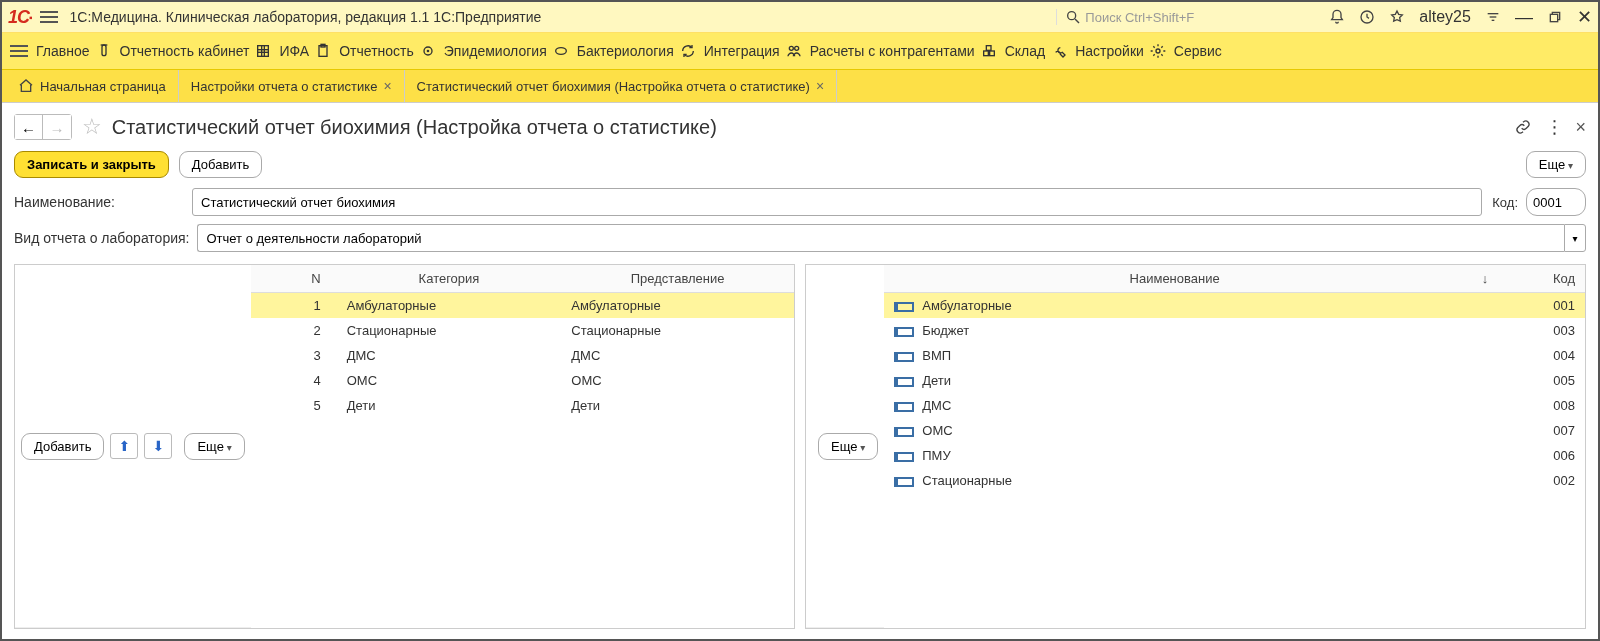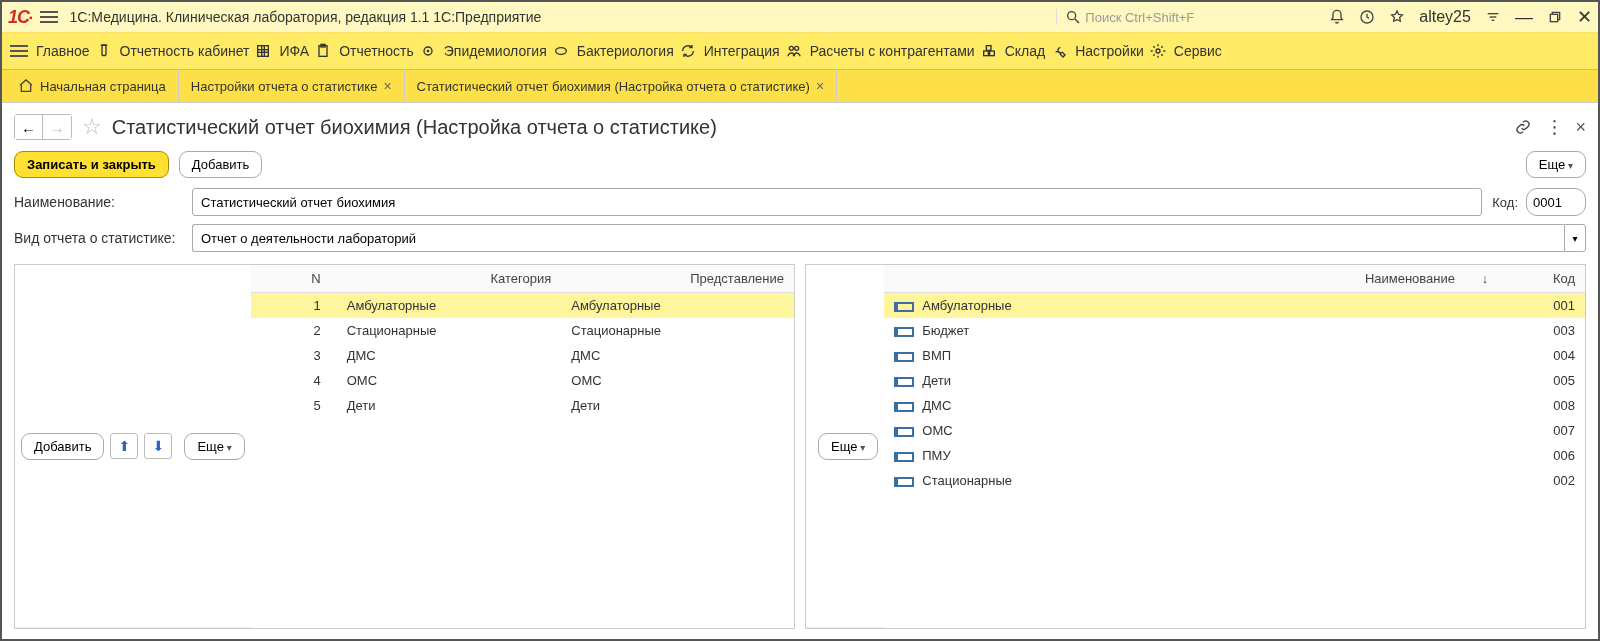--- a/index.html
+++ b/index.html
@@ -55,21 +55,21 @@
 .subtab.active{background:#fff;border-bottom:1px solid #fff}
 
 .panes{display:flex;gap:10px;flex:1;margin-top:8px;min-height:0}
 .pane{flex:1;border:1px solid #ccc;display:flex;min-height:0}
 .pane-toolbar{display:flex;align-items:center;gap:6px;padding:6px;border-bottom:1px solid #eee}
 .icon-btn{width:28px;height:26px;border:1px solid #bbb;border-radius:3px;background:#fff;cursor:pointer;display:flex;align-items:center;justify-content:center;font-size:14px}
 .pane-toolbar .spacer{flex:1}
 
 .grid{flex:1;overflow:auto}
 table{width:100%;border-collapse:collapse}
-th{background:#fafafa;text-align:right;padding:6px 10px;border-bottom:1px solid #ddd;font-weight:normal;color:#444;font-size:13px}
+th{background:#fafafa;text-align:center;padding:6px 10px;border-bottom:1px solid #ddd;font-weight:normal;color:#444;font-size:13px}
 td{padding:5px 10px;font-size:13px}
 tr.selected td{background:#fff59d}
 .col-n{width:60px;text-align:right;padding-right:16px}
 .col-name{}
 .col-code{width:60px;text-align:right}
 .col-sort{width:20px;text-align:center}
 .row-ic{display:inline-block;width:14px;height:6px;border:2px solid #3a6ea5;border-left-width:4px;margin-right:8px;vertical-align:middle}
 .username{font-size:16px}
 </style>
 </head>
@@ -251,21 +251,21 @@
     </div>
 
     <div class="form-row">
       <span class="form-label">Наименование:</span>
       <input class="text-input" value="Статистический отчет биохимия" style="">
       <span class="code-label">Код:</span>
       <input class="code-input" value="0001" style="">
     </div>
 
     <div class="form-row">
-      <span class="form-label">Вид отчета о статистике:</span>
+      <span class="form-label">Вид отчета о лаборатория:</span>
       <div class="dropdown">
         <input value="Отчет о деятельности лабораторий" style="">
         <button>▾</button>
       </div>
     </div>
 
 
     <div class="panes">
 
       <div class="pane">

